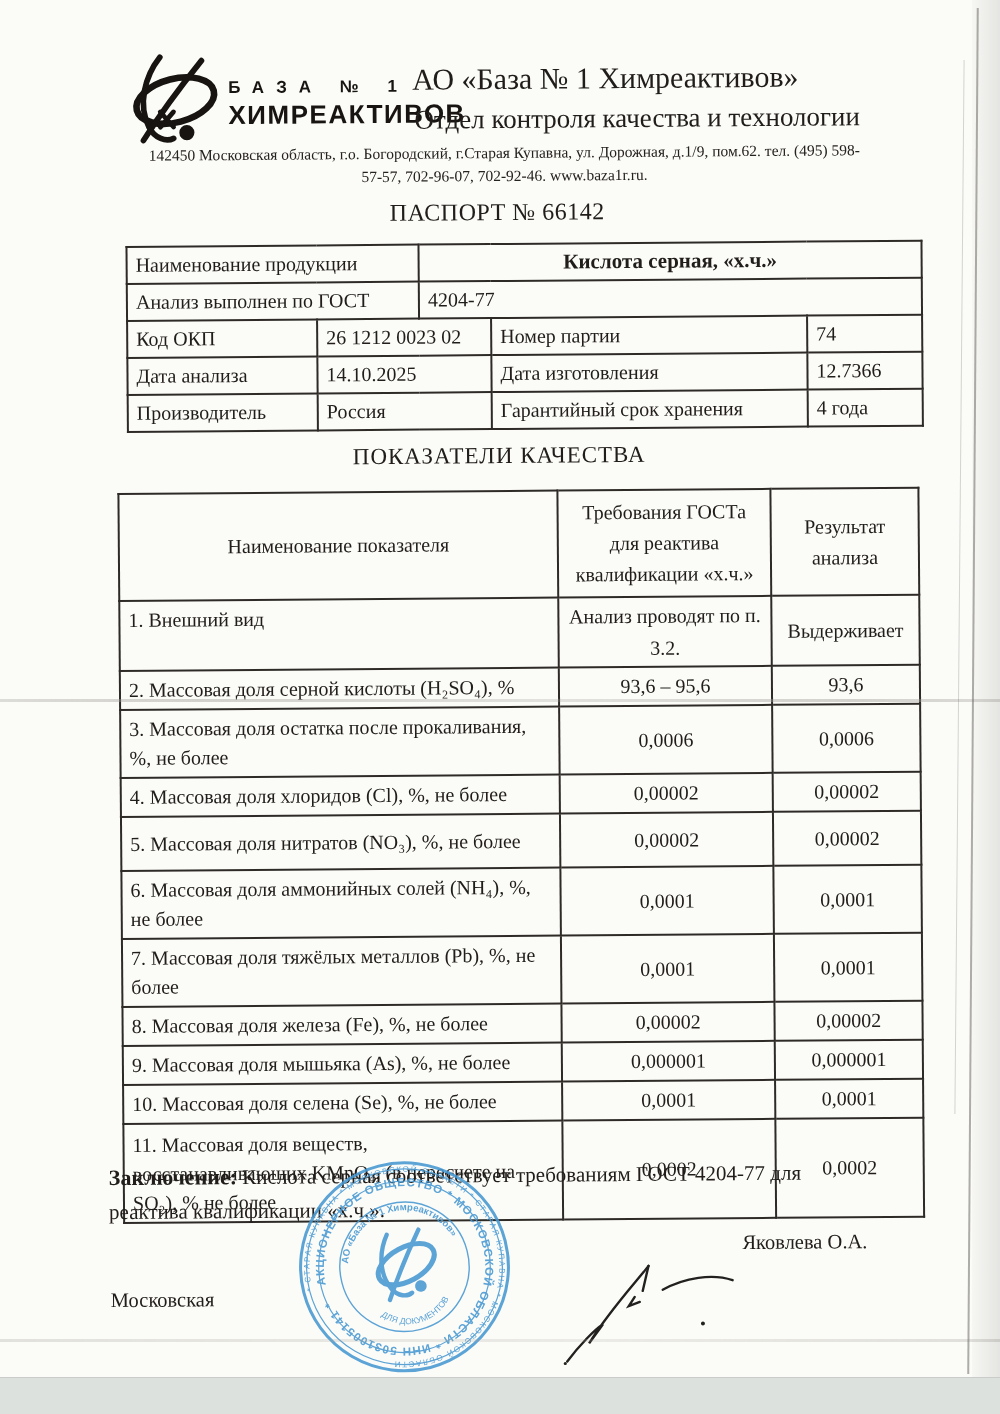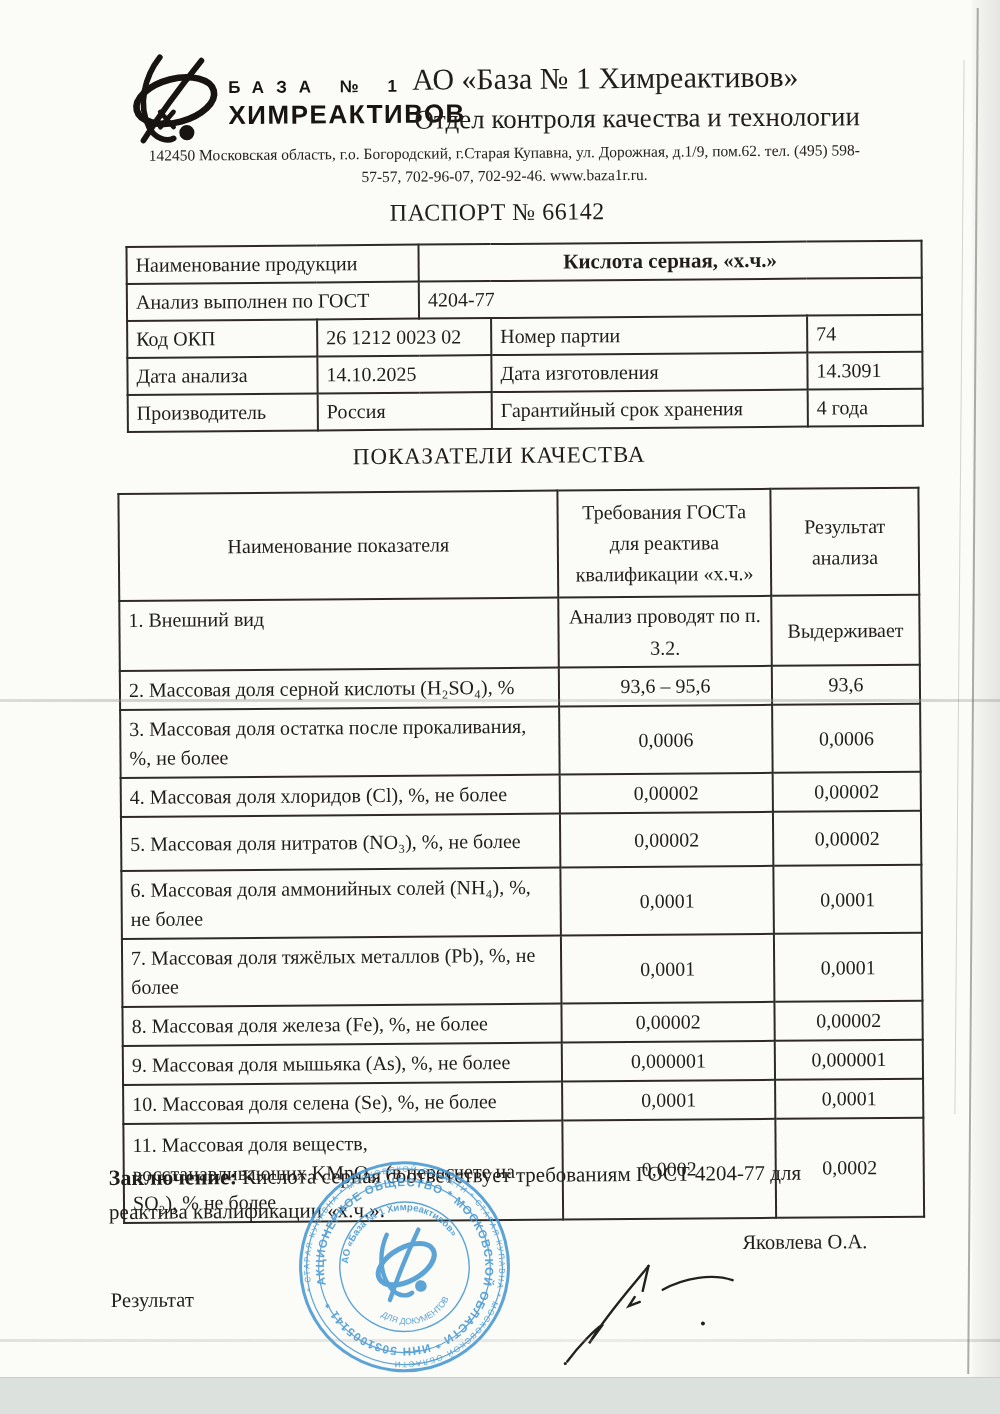--- a/index.html
+++ b/index.html
@@ -107,21 +107,21 @@
       <tr>
         <td>Код ОКП</td>
         <td colspan="2">26 1212 0023 02</td>
         <td>Номер партии</td>
         <td>74</td>
       </tr>
       <tr>
         <td>Дата анализа</td>
         <td colspan="2">14.10.2025</td>
         <td>Дата изготовления</td>
-        <td>14.3091</td>
+        <td>12.7366</td>
       </tr>
       <tr>
         <td>Производитель</td>
         <td colspan="2">Россия</td>
         <td>Гарантийный срок хранения</td>
         <td>4 года</td>
       </tr>
     </tbody>
       </table>
 
@@ -192,21 +192,21 @@
       <tr class="r11">
         <td class="name" style="vertical-align:top;padding-top:6px;">11. Массовая доля веществ, восстанавливающих KMnO₄, (в пересчете на SO₂), % не более</td>
         <td class="val">0,0002</td>
         <td class="val">0,0002</td>
       </tr>
     </tbody>
       </table>
 
     <p class="conclusion"><b>Заключение:</b><span> Кислота серная соответствует требованиям ГОСТ 4204-77 для реактива квалификации «х.ч.».</span></p>
 
-    <div class="controller-label">Результат</div>
+    <div class="controller-label">Московская</div>
     <div class="controller-name">Яковлева О.А.</div>
 
     <svg class="stamp" viewBox="0 0 220 220" style="transform:rotate(-14deg);">
       <defs>
         <path id="ringMid" d="M 30,110 a 80,80 0 1,1 160,0 a 80,80 0 1,1 -160,0"></path>
         <path id="ringOut" d="M 16,110 a 94,94 0 1,1 188,0 a 94,94 0 1,1 -188,0"></path>
         <path id="ringInTop" d="M 54,110 a 56,56 0 1,1 112,0"></path>
         <path id="ringInBot" d="M 68,140 a 46,46 0 0,0 84,0"></path>
       </defs>
       <g stroke="#4798d2" fill="none">

